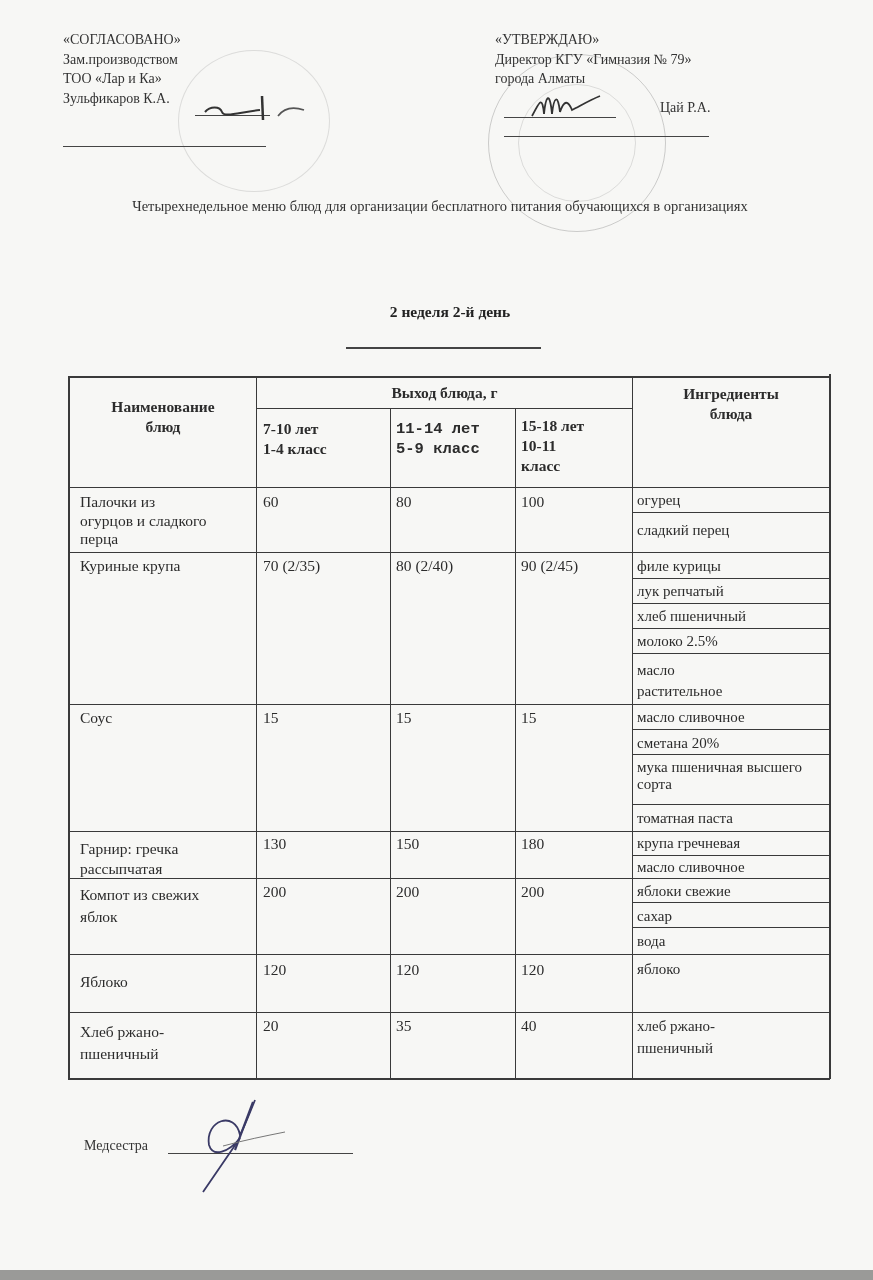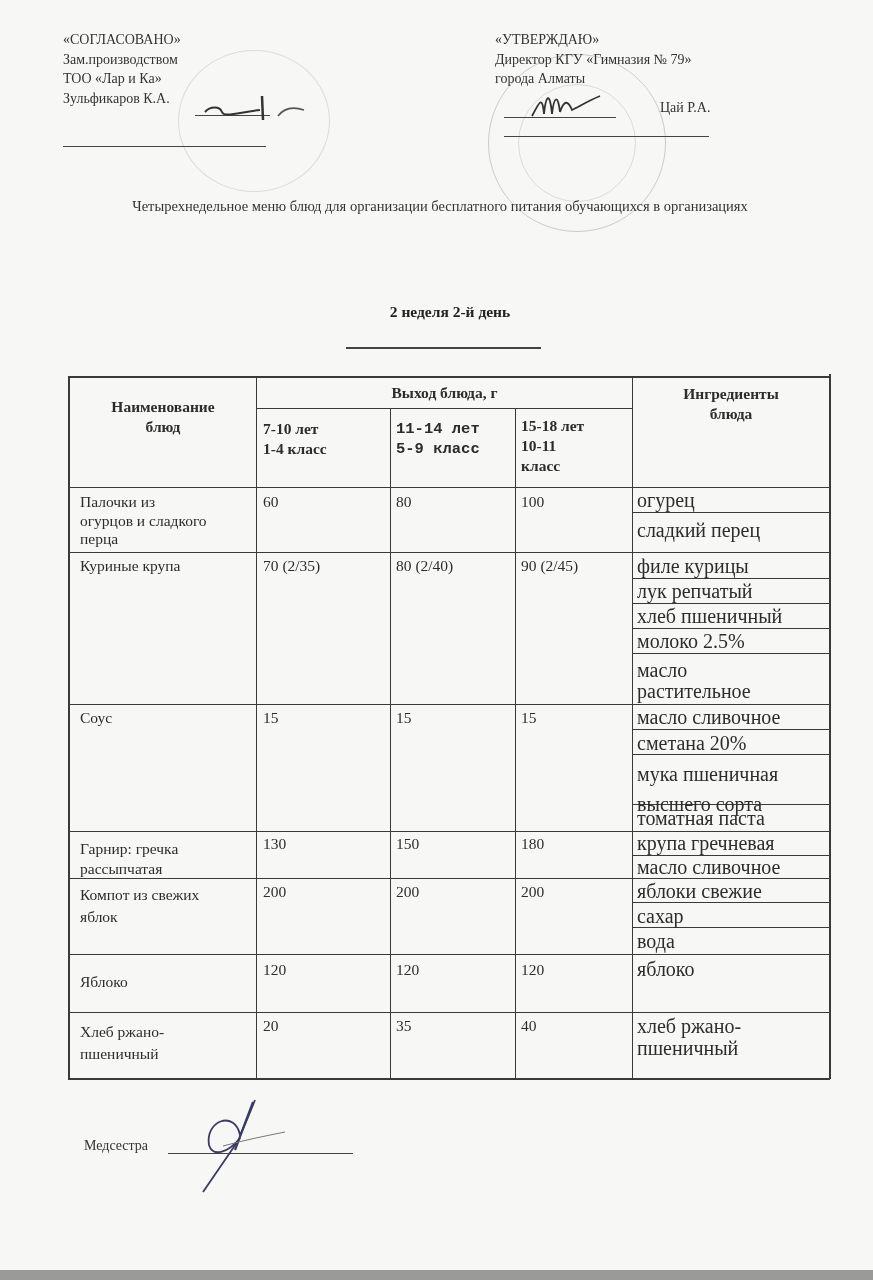--- a/index.html
+++ b/index.html
@@ -16,21 +16,21 @@
   .stamp {
     position:absolute; border-radius:50%;
     border:1.5px solid rgba(120,120,120,0.35);
   }
   .title { font-size:14.5px; text-align:center; color:#333; }
   .day { font-size:15.5px; font-weight:bold; text-align:center; color:#222; }
   .tbl-line { position:absolute; background:#3a3a3a; }
   .cell { position:absolute; font-size:15.5px; line-height:20px; color:#2c2c2c; }
   .th { font-weight:bold; text-align:center; }
   .thl { font-weight:bold; text-align:left; }
-  .ing { position:absolute; font-size:20px; line-height:20px; color:#2c2c2c; left:637px; width:192px; }
+  .ing { position:absolute; font-size:15px; line-height:20px; color:#2c2c2c; left:637px; width:192px; }
   svg.sig { position:absolute; overflow:visible; }
 </style>
 </head>
 <body>
 
 <div class="bottom-edge"></div>
 
 <div class="stamp" style="left:178px; top:50px; width:150px; height:140px; border-color:rgba(140,140,140,0.25);"></div>
 <div class="stamp" style="left:488px; top:54px; width:176px; height:176px;"></div>
 <div class="stamp" style="left:518px; top:84px; width:116px; height:116px; border-color:rgba(120,120,120,0.22);"></div>
@@ -143,21 +143,21 @@
   <div class="ing" style="top:606px;">хлеб пшеничный</div>
   <div class="ing" style="top:631px;">молоко 2.5%</div>
   <div class="ing" style="top:660px; width:120px; line-height:21px;">масло растительное</div>
 
   <div class="cell" style="left:80px; top:708px;">Соус</div>
   <div class="cell" style="left:263px; top:708px;">15</div>
   <div class="cell" style="left:396px; top:708px;">15</div>
   <div class="cell" style="left:521px; top:708px;">15</div>
   <div class="ing" style="top:707px;">масло сливочное</div>
   <div class="ing" style="top:733px;">сметана 20%</div>
-  <div class="ing" style="top:759px; width:170px; line-height:30px;">мука пшеничная высшего сорта</div>
+  <div class="ing" style="top:759px; width:170px; line-height:17px;">мука пшеничная высшего сорта</div>
   <div class="ing" style="top:808px;">томатная паста</div>
 
   <div class="cell" style="left:80px; top:839px; line-height:20px;">
     <div>Гарнир: гречка</div>
     <div>рассыпчатая</div>
   </div>
   <div class="cell" style="left:263px; top:834px;">130</div>
   <div class="cell" style="left:396px; top:834px;">150</div>
   <div class="cell" style="left:521px; top:834px;">180</div>
   <div class="ing" style="top:833px;">крупа гречневая</div>

